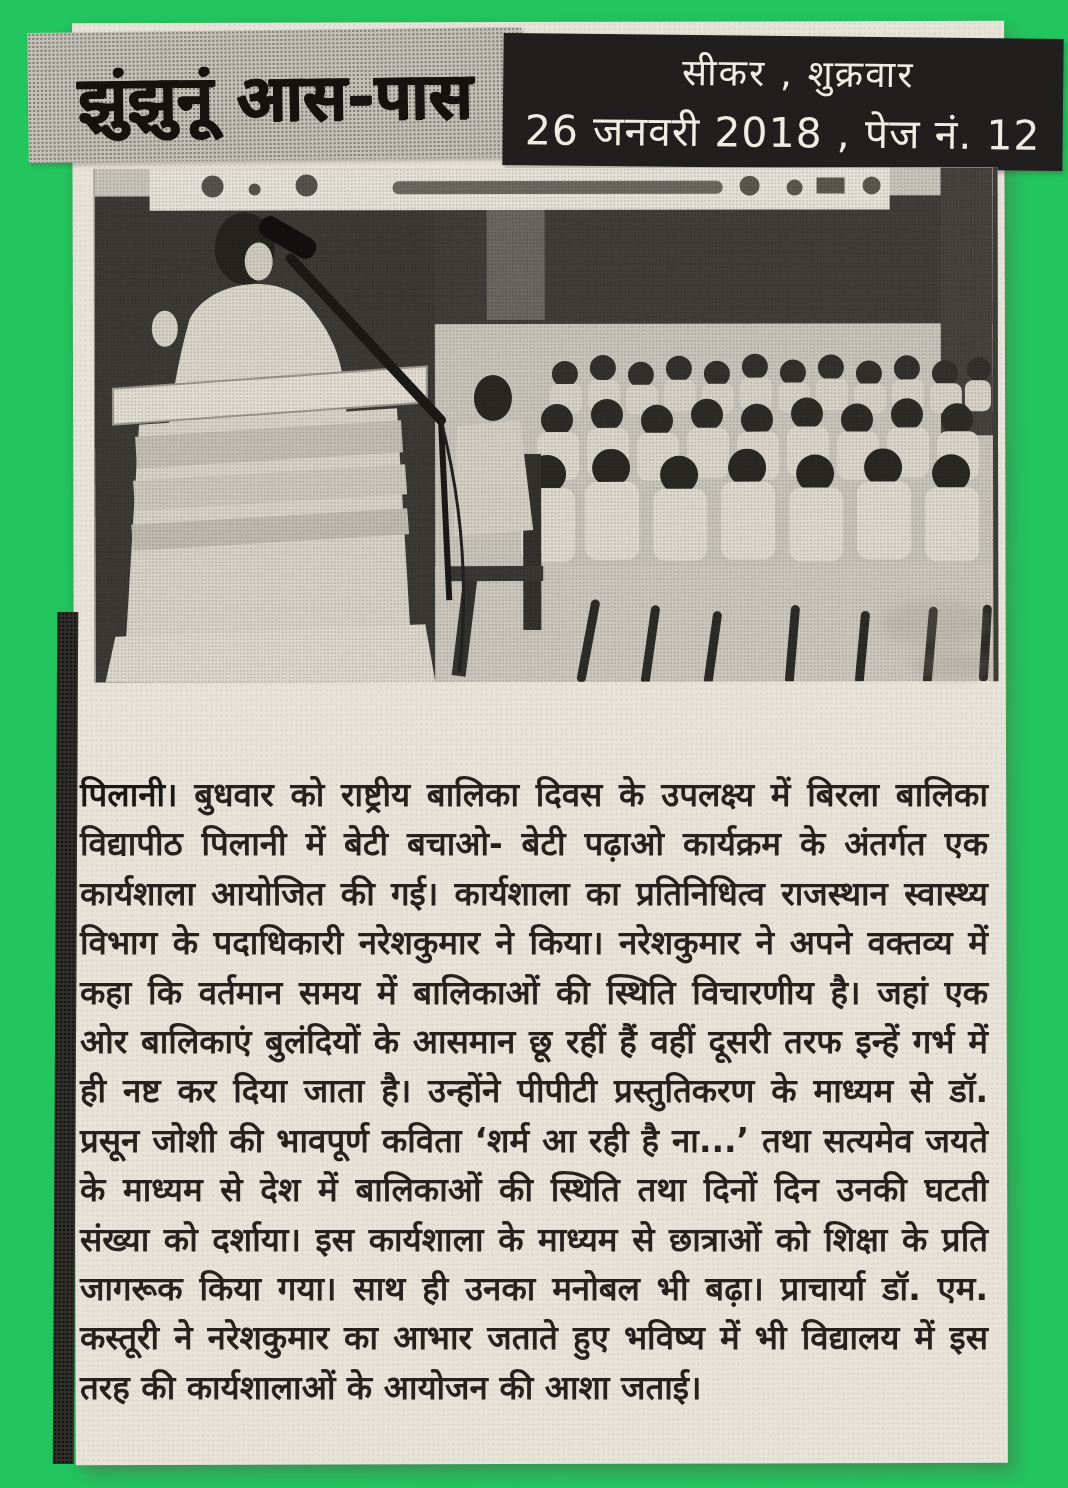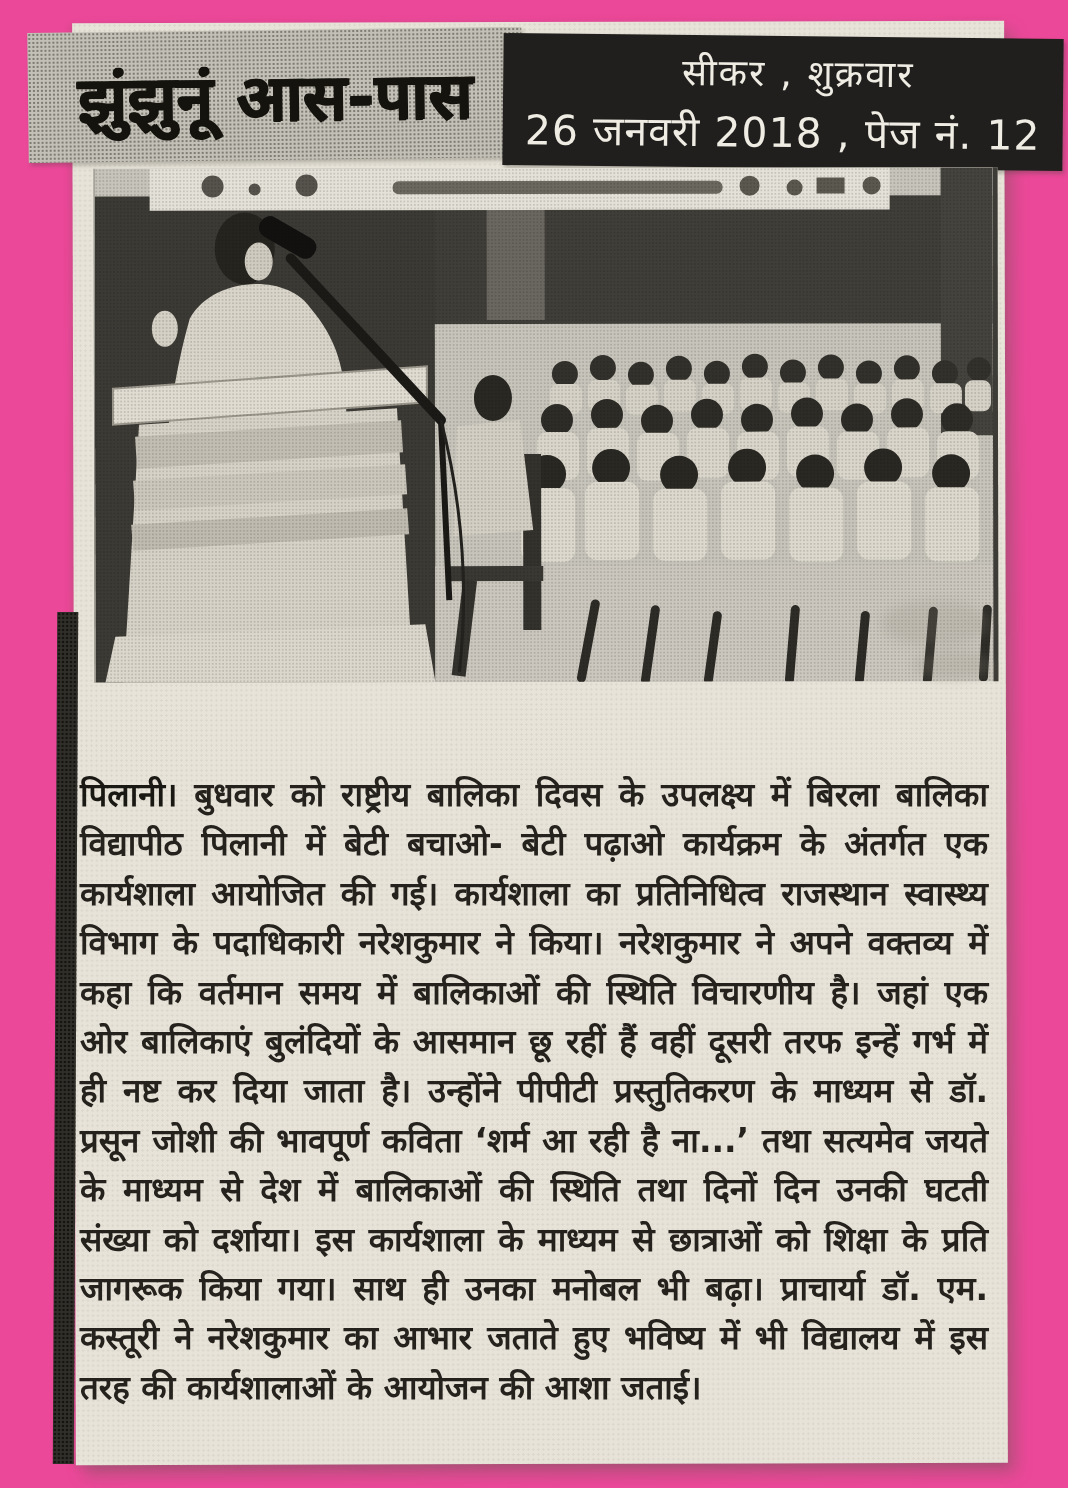--- a/index.html
+++ b/index.html
@@ -1,17 +1,17 @@
 <!DOCTYPE html>
 <html><head>
 <meta charset="utf-8">
 <style>
   html,body{margin:0;padding:0;}
   body{background:#ffffff;font-family:"DejaVu Sans","Liberation Sans",sans-serif;}
-  .page{position:relative;width:1068px;height:1488px;background:#ec4899;overflow:hidden;}
+  .page{position:relative;width:1068px;height:1488px;background:#22c55e;overflow:hidden;}
 
   
   .paper{
     position:absolute;left:74px;top:22px;width:932px;height:1442px;
     background:#e7e3d9;
     background-image:radial-gradient(rgba(120,114,100,.10) 1px,transparent 1.4px);
     background-size:5px 5px;
     box-shadow:8px 10px 16px rgba(95,90,78,.38), -2px 2px 6px rgba(95,90,78,.18);
     transform:rotate(-.15deg);
   }

